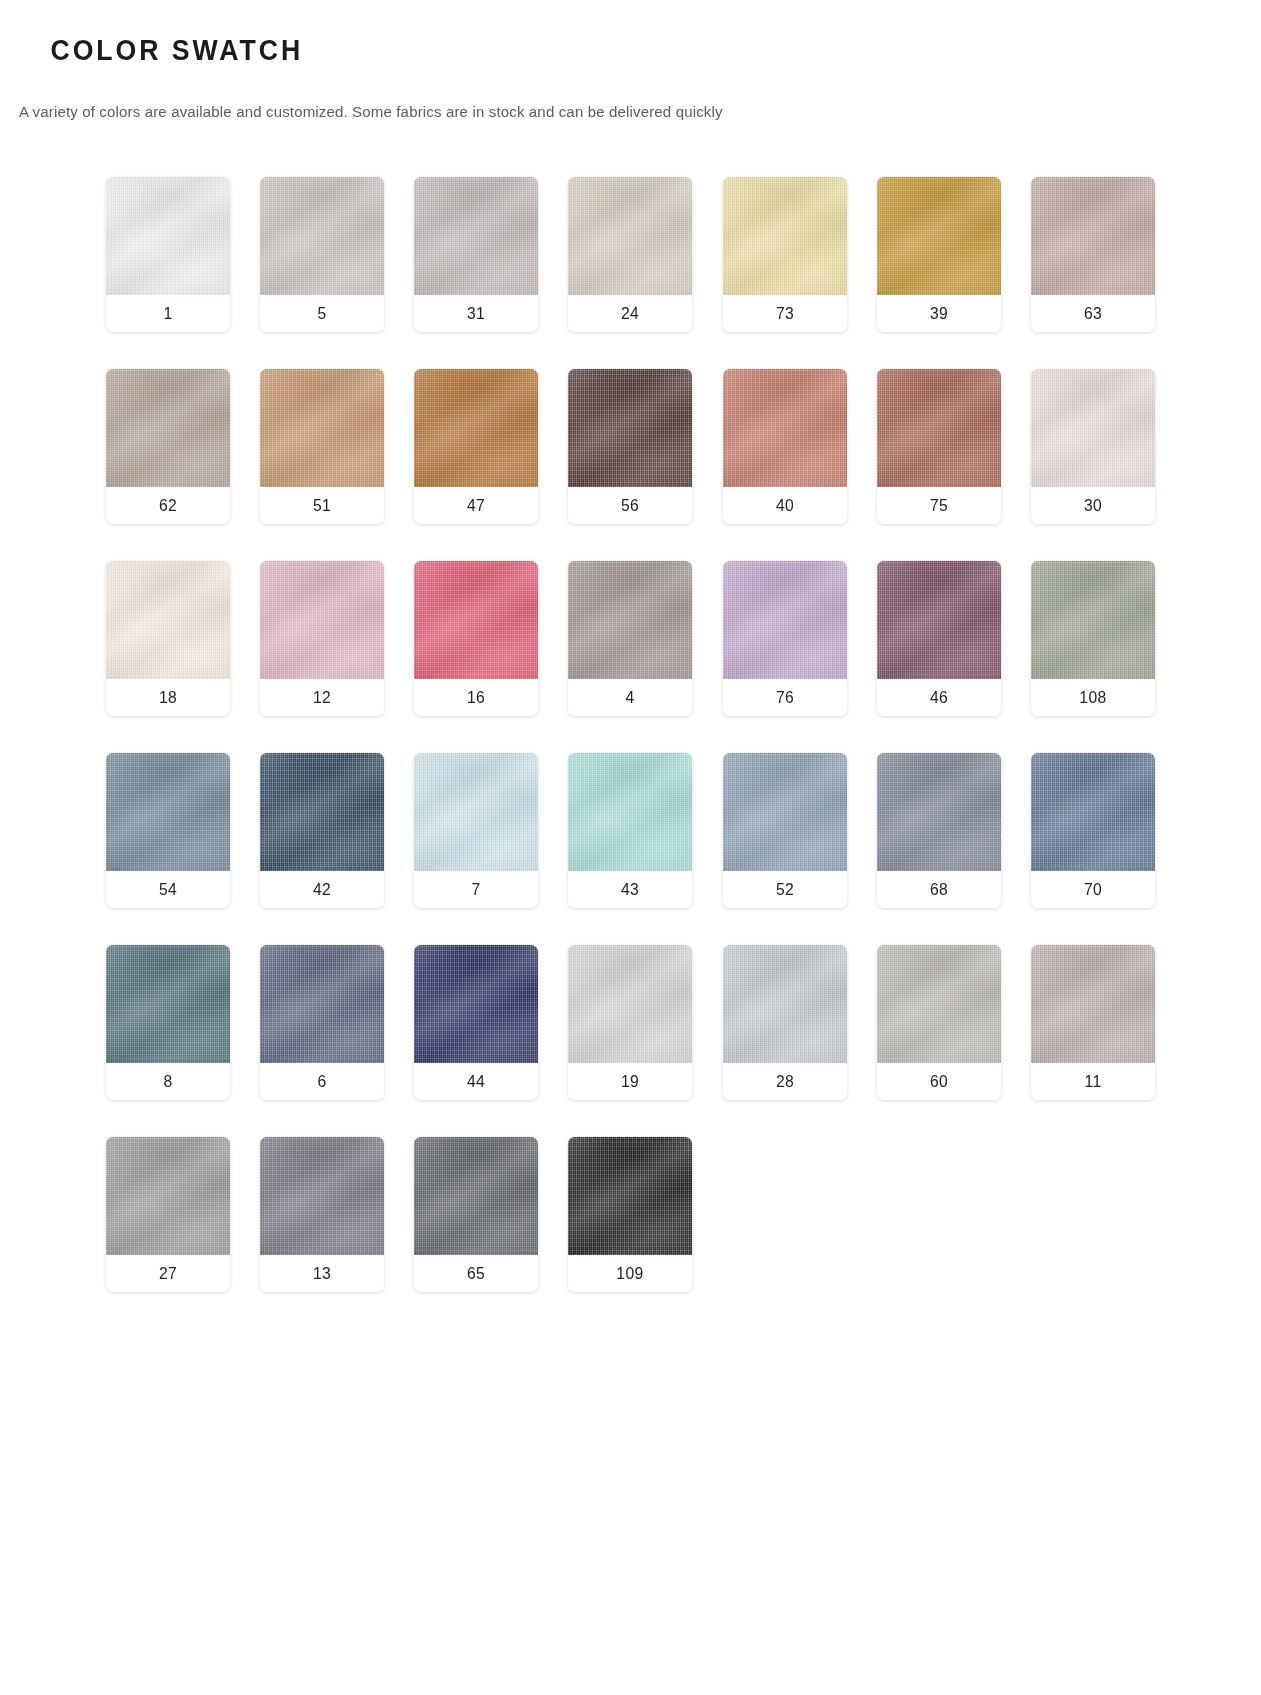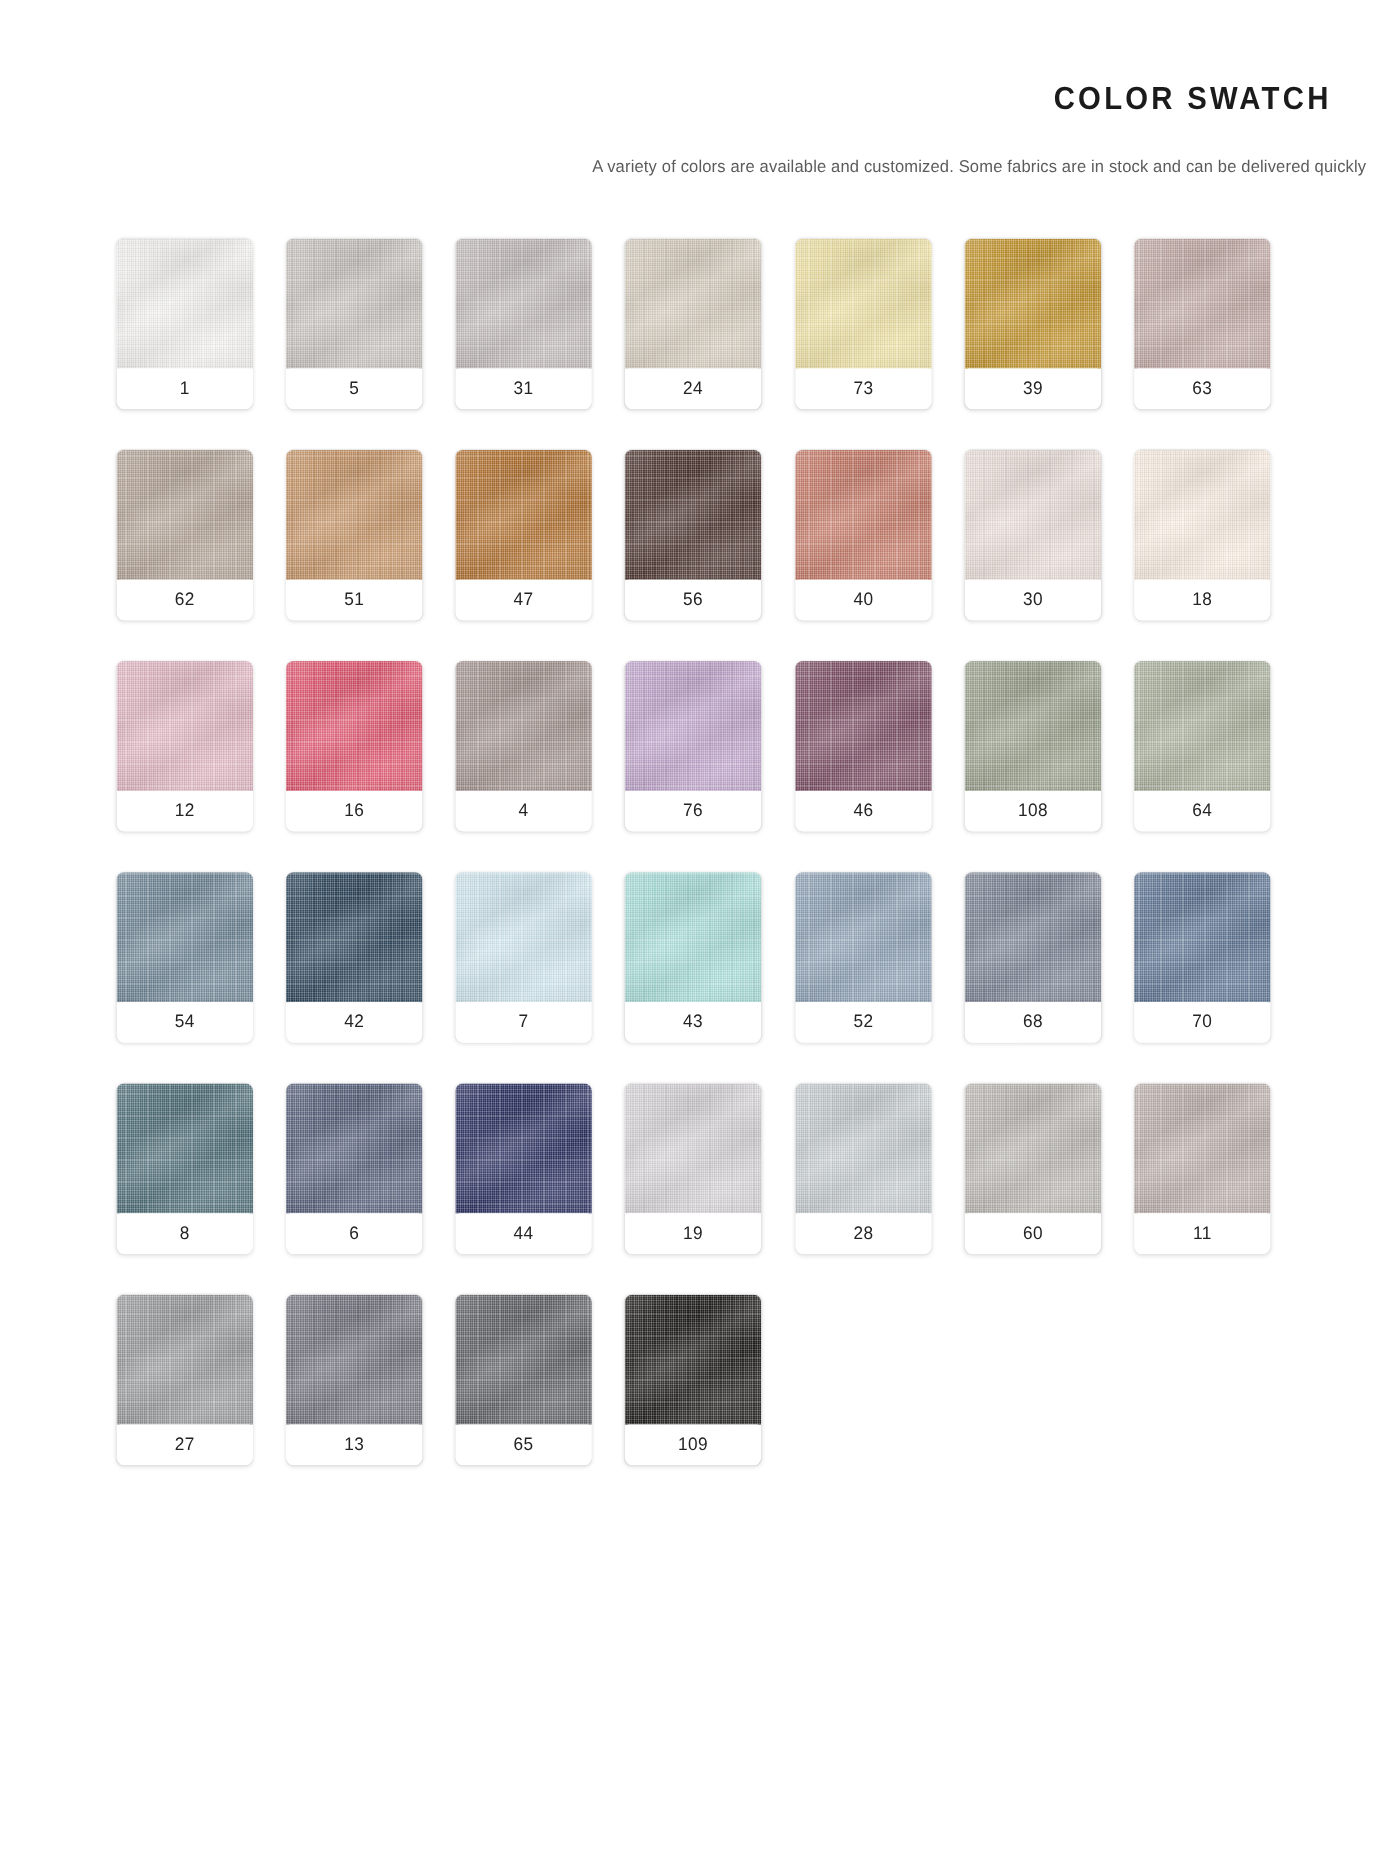--- a/index.html
+++ b/index.html
@@ -10,22 +10,22 @@
     font-family: "Liberation Sans", sans-serif;
   }
   .page {
     width: 1261px;
     height: 1695px;
     position: relative;
     overflow: hidden;
     background: #ffffff;
   }
   .header {
-    text-align: right;
-    padding-top: 74px;
+    text-align: left;
+    padding-top: 34px;
   }
   .page-title {
     font-family: "Liberation Sans", sans-serif;
     font-size: 29px;
     font-weight: 600;
     letter-spacing: 3.2px;
     color: #1b1b1b;
     transform: scaleX(0.92);
   }
   .page-subtitle {
@@ -162,20 +162,24 @@
       </div>
       <div class="card">
         <div class="swatch" style="background-color: rgb(78, 54, 48);"></div>
         <div class="label">56</div>
       </div>
       <div class="card">
         <div class="swatch" style="background-color: rgb(198, 119, 100);"></div>
         <div class="label">40</div>
       </div>
       <div class="card">
+        <div class="swatch" style="background-color: rgb(166, 96, 78);"></div>
+        <div class="label">75</div>
+      </div>
+      <div class="card">
         <div class="swatch" style="background-color: rgb(237, 225, 220);"></div>
         <div class="label">30</div>
       </div>
       <div class="card">
         <div class="swatch" style="background-color: rgb(251, 238, 226);"></div>
         <div class="label">18</div>
       </div>
       <div class="card">
         <div class="swatch" style="background-color: rgb(227, 183, 196);"></div>
         <div class="label">12</div>
@@ -194,24 +198,20 @@
       </div>
       <div class="card">
         <div class="swatch" style="background-color: rgb(122, 74, 98);"></div>
         <div class="label">46</div>
       </div>
       <div class="card">
         <div class="swatch" style="background-color: rgb(155, 163, 142);"></div>
         <div class="label">108</div>
       </div>
       <div class="card">
-        <div class="swatch" style="background-color: rgb(168, 176, 155);"></div>
-        <div class="label">64</div>
-      </div>
-      <div class="card">
         <div class="swatch" style="background-color: rgb(109, 133, 150);"></div>
         <div class="label">54</div>
       </div>
       <div class="card">
         <div class="swatch" style="background-color: rgb(44, 70, 92);"></div>
         <div class="label">42</div>
       </div>
       <div class="card">
         <div class="swatch" style="background-color: rgb(207, 231, 240);"></div>
         <div class="label">7</div>

